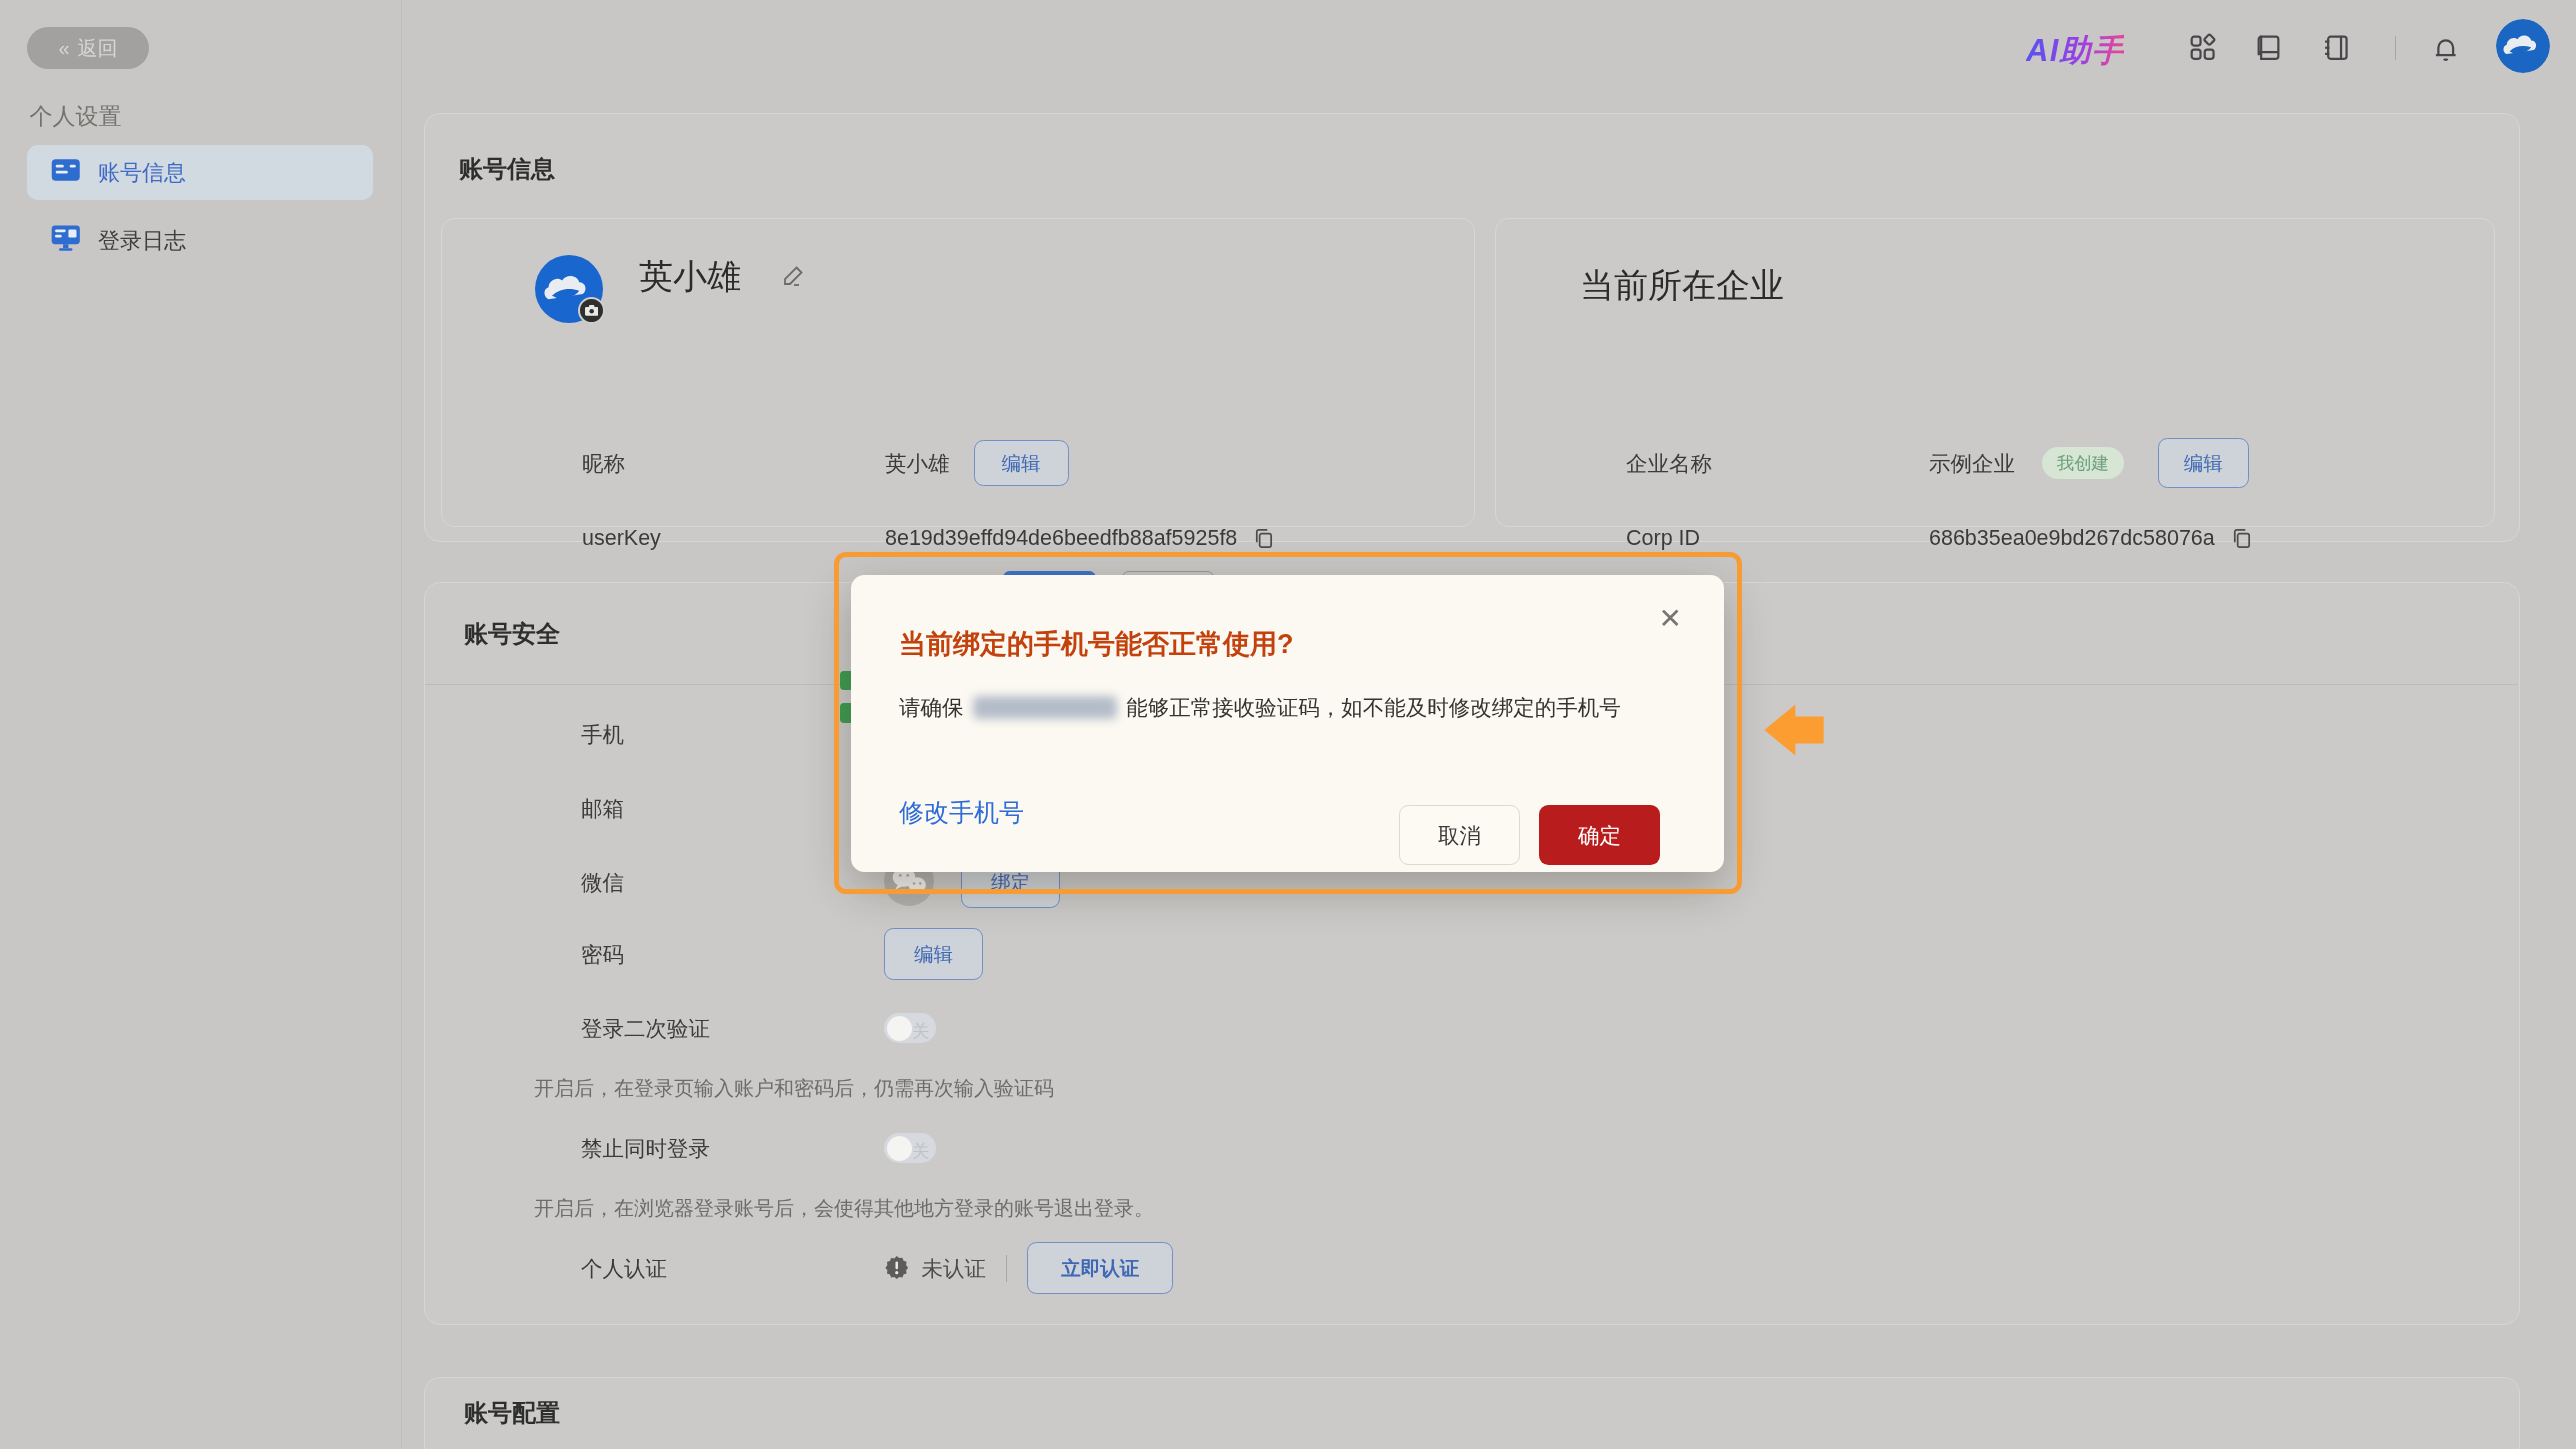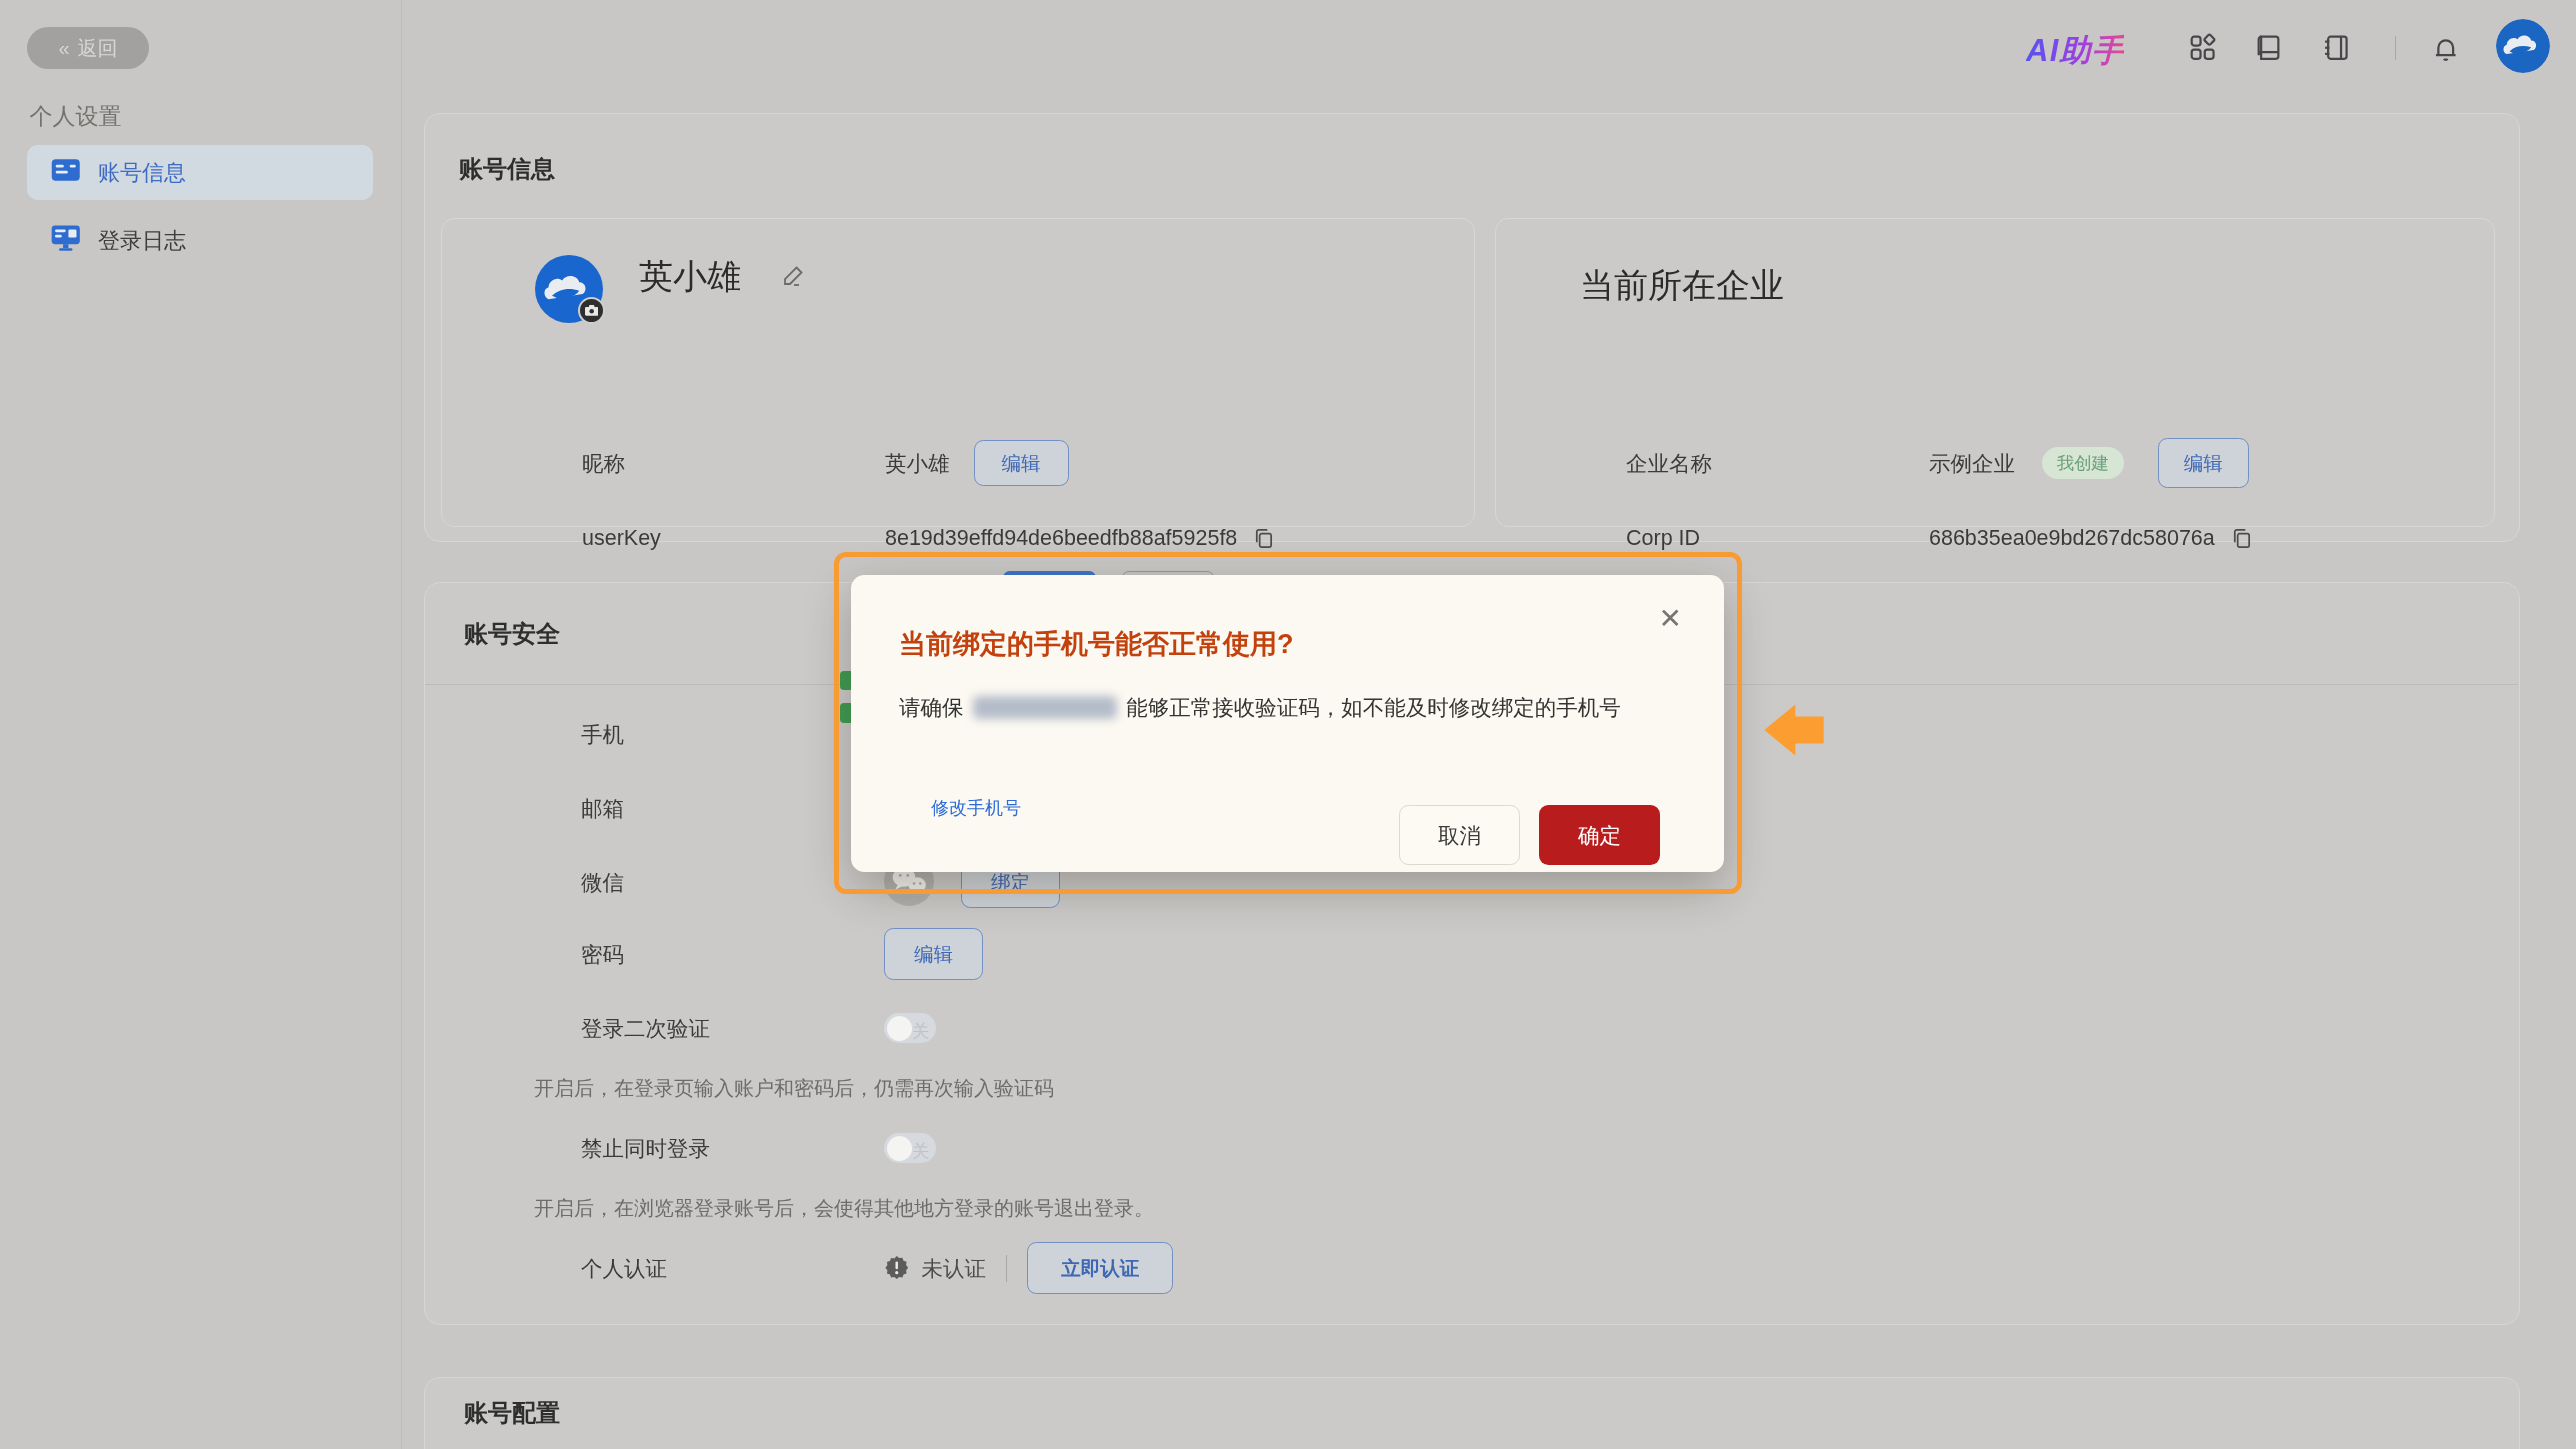--- a/index.html
+++ b/index.html
@@ -46,21 +46,21 @@
   
   .frag{z-index:5;}
 
   
   #modal{left:851px;top:575px;width:873px;height:297px;background:#fcf9f2;border-radius:13.4px;z-index:20;
     box-shadow:0 16px 47px rgba(40,30,10,.28);}
   #modal .close-x{position:absolute;right:42px;top:29.5px;font-size:28px;color:#757573;cursor:pointer;line-height:1;}
   #modal .m-title{position:absolute;left:48px;top:51px;font-size:27px;font-weight:700;color:#c2410c;}
   #modal .m-body{position:absolute;left:48px;top:118px;display:flex;align-items:center;font-size:21.5px;color:#333331;}
   .blur-blob{display:inline-block;width:144px;height:23px;margin:0 9.4px;border-radius:5.4px;background:#b4bcc9;filter:blur(4.7px);}
-  #modal .m-link{position:absolute;left:48px;top:221px;font-size:18px;color:#2d6bd8;cursor:pointer;margin-left:32px;}
+  #modal .m-link{position:absolute;left:48px;top:221px;font-size:25px;color:#2d6bd8;cursor:pointer;}
   .m-btn{position:absolute;top:202px;width:121px;height:60px;border-radius:9.4px;display:flex;align-items:center;
     justify-content:center;font-size:21.5px;cursor:pointer;margin-top:28px;}
   .m-btn.cancel{left:548px;background:#fdfaf4;border:1.3px solid #ddd9d2;color:#3a3a38;}
   .m-btn.ok{left:688px;background:#b91c1c;color:#ffffff;}
 
   
   #anno-box{left:834px;top:552px;width:908px;height:342px;border:5.4px solid #f89b32;border-radius:12px;z-index:50;pointer-events:none;}
   #anno-arrow{left:1763px;top:703px;z-index:60;pointer-events:none;}
 </style>
 </head>

